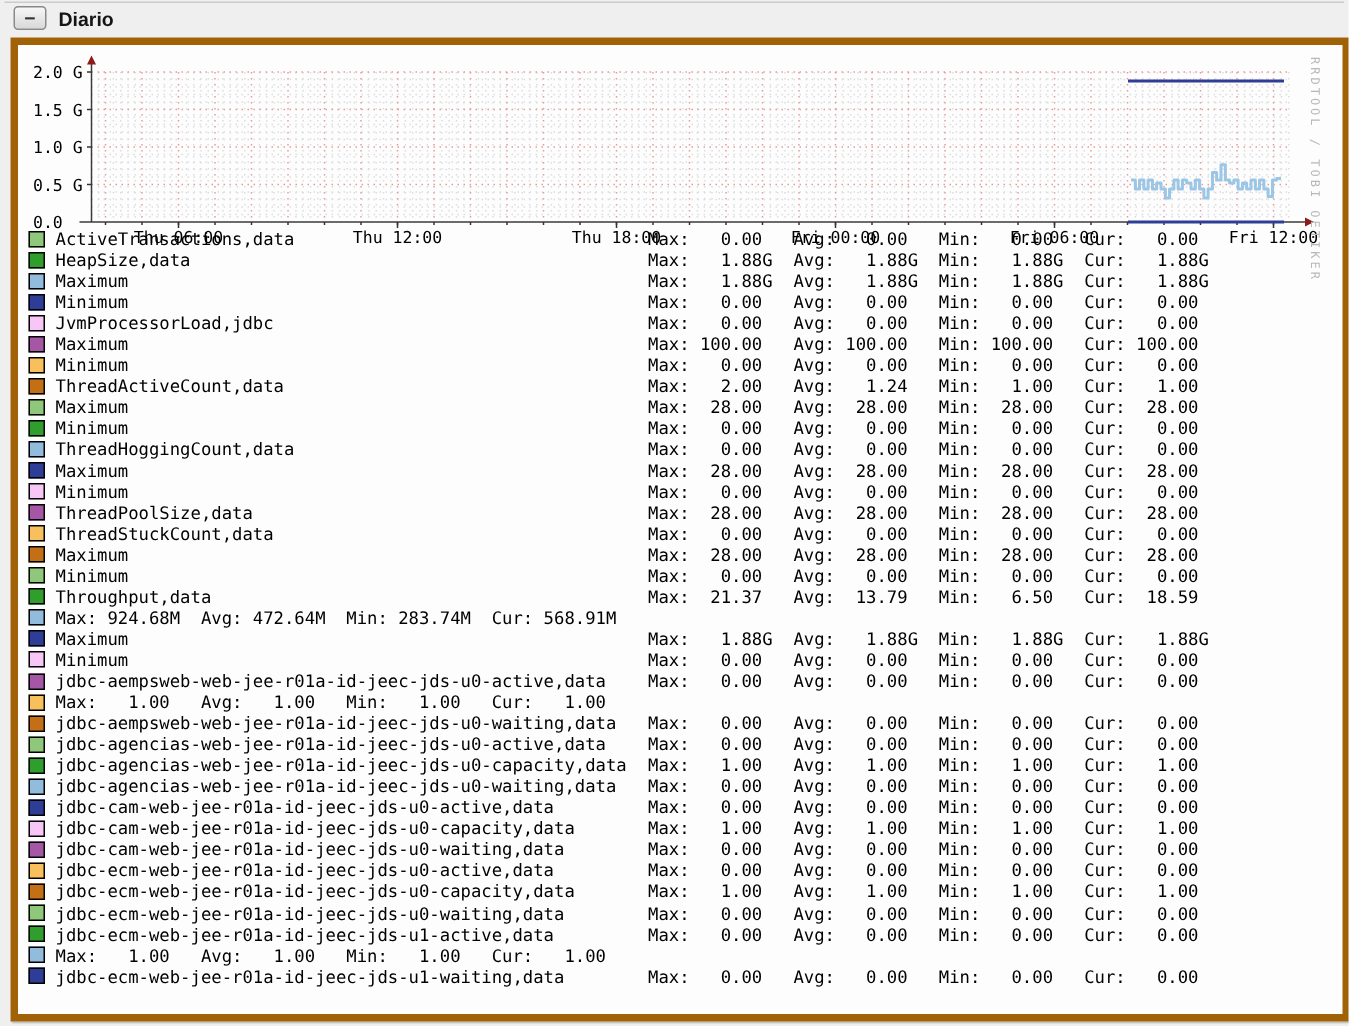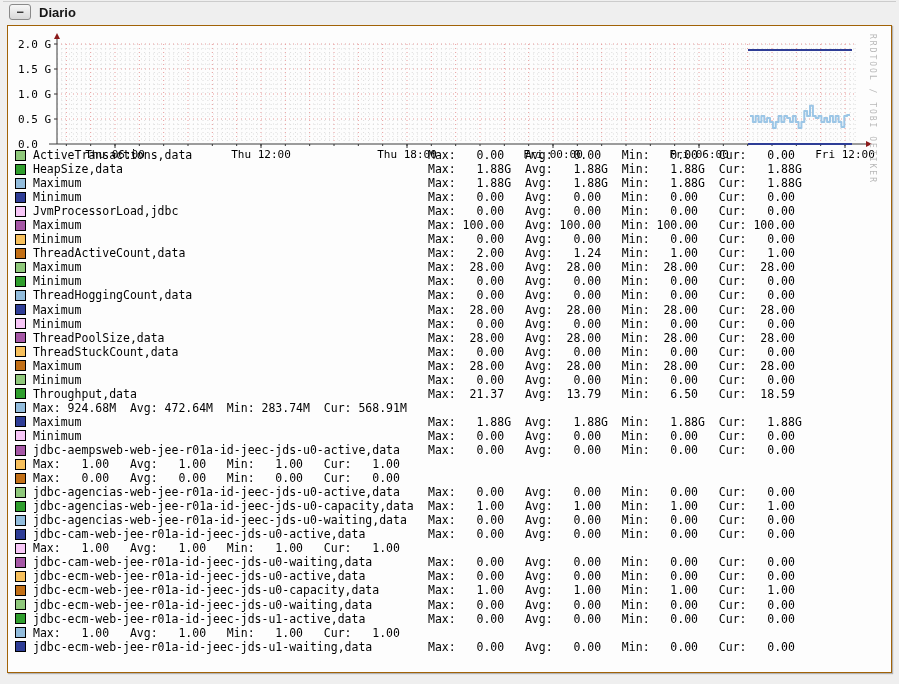--- a/index.html
+++ b/index.html
@@ -5,21 +5,21 @@
   html,body{margin:0;padding:0;}
   body{width:899px;height:684px;background:#efefef;position:relative;overflow:hidden;
        font-family:"Liberation Sans",sans-serif;}
   .top-rule{position:absolute;left:3px;top:1px;width:893px;height:0;border-top:1px solid #cccccc;}
   .hdr{position:absolute;left:9px;top:4px;display:flex;align-items:center;gap:8px;}
   .collapse-btn{width:22px;height:16px;border:1px solid #8a8a8a;border-radius:3px;
        background:linear-gradient(#f7f7f7,#d8d8d8);font:bold 12px/13px "DejaVu Sans Mono",monospace;
        color:#333;text-align:center;padding:0;cursor:pointer;}
   .hdr-title{font:bold 13px "Liberation Sans",sans-serif;color:#151515;}
   .panel{position:absolute;left:7px;top:25px;width:883px;height:646px;background:#fdfdfd;
-       border:1px solid #a16207;box-shadow:1px 1px 1px rgba(0,0,0,.25);}
+       border:5px solid #a16207;box-shadow:1px 1px 1px rgba(0,0,0,.25);}
   .graph{position:absolute;left:2px;top:0px;width:878px;height:138px;}
   #chart-svg{position:absolute;left:0;top:0;}
   .watermark{position:absolute;left:858px;top:8px;height:126px;
        writing-mode:vertical-rl;font:8px "DejaVu Sans Mono",monospace;letter-spacing:2px;
        color:#b8b8b8;white-space:nowrap;}
   .legend{position:absolute;left:0;top:122px;width:881px;}
   .lrow{display:flex;align-items:center;height:14.05px;white-space:pre;
        font:11.5px/14px "DejaVu Sans Mono",monospace;color:#000;}
   .sq{flex:none;width:9px;height:9px;border:1px solid #000;margin-left:7px;margin-right:7px;}
   .lbl{flex:none;width:395px;overflow:hidden;}
@@ -306,26 +306,26 @@
       <div class="lrow"><span class="sq" style="background: rgb(165, 87, 165);"></span><span class="lbl">ThreadPoolSize,data</span><span class="vals">Max:  28.00   Avg:  28.00   Min:  28.00   Cur:  28.00 </span></div>
       <div class="lrow"><span class="sq" style="background: rgb(247, 192, 92);"></span><span class="lbl">ThreadStuckCount,data</span><span class="vals">Max:   0.00   Avg:   0.00   Min:   0.00   Cur:   0.00 </span></div>
       <div class="lrow"><span class="sq" style="background: rgb(194, 111, 22);"></span><span class="lbl">Maximum</span><span class="vals">Max:  28.00   Avg:  28.00   Min:  28.00   Cur:  28.00 </span></div>
       <div class="lrow"><span class="sq" style="background: rgb(143, 200, 123);"></span><span class="lbl">Minimum</span><span class="vals">Max:   0.00   Avg:   0.00   Min:   0.00   Cur:   0.00 </span></div>
       <div class="lrow"><span class="sq" style="background: rgb(47, 158, 45);"></span><span class="lbl">Throughput,data</span><span class="vals">Max:  21.37   Avg:  13.79   Min:   6.50   Cur:  18.59 </span></div>
       <div class="lrow"><span class="sq" style="background: rgb(146, 188, 220);"></span><span class="vals">Max: 924.68M  Avg: 472.64M  Min: 283.74M  Cur: 568.91M</span></div>
       <div class="lrow"><span class="sq" style="background: rgb(46, 61, 150);"></span><span class="lbl">Maximum</span><span class="vals">Max:   1.88G  Avg:   1.88G  Min:   1.88G  Cur:   1.88G</span></div>
       <div class="lrow"><span class="sq" style="background: rgb(247, 198, 247);"></span><span class="lbl">Minimum</span><span class="vals">Max:   0.00   Avg:   0.00   Min:   0.00   Cur:   0.00 </span></div>
       <div class="lrow"><span class="sq" style="background: rgb(165, 87, 165);"></span><span class="lbl">jdbc-aempsweb-web-jee-r01a-id-jeec-jds-u0-active,data</span><span class="vals">Max:   0.00   Avg:   0.00   Min:   0.00   Cur:   0.00 </span></div>
       <div class="lrow"><span class="sq" style="background: rgb(247, 192, 92);"></span><span class="vals">Max:   1.00   Avg:   1.00   Min:   1.00   Cur:   1.00 </span></div>
-      <div class="lrow"><span class="sq" style="background: rgb(194, 111, 22);"></span><span class="vals">Max:   0.00   Avg:   0.00   Min:   0.00   Cur:   0.00 </span></div>
+      <div class="lrow"><span class="sq" style="background: rgb(194, 111, 22);"></span><span class="lbl">jdbc-aempsweb-web-jee-r01a-id-jeec-jds-u0-waiting,data</span><span class="vals">Max:   0.00   Avg:   0.00   Min:   0.00   Cur:   0.00 </span></div>
       <div class="lrow"><span class="sq" style="background: rgb(143, 200, 123);"></span><span class="lbl">jdbc-agencias-web-jee-r01a-id-jeec-jds-u0-active,data</span><span class="vals">Max:   0.00   Avg:   0.00   Min:   0.00   Cur:   0.00 </span></div>
       <div class="lrow"><span class="sq" style="background: rgb(47, 158, 45);"></span><span class="lbl">jdbc-agencias-web-jee-r01a-id-jeec-jds-u0-capacity,data</span><span class="vals">Max:   1.00   Avg:   1.00   Min:   1.00   Cur:   1.00 </span></div>
       <div class="lrow"><span class="sq" style="background: rgb(146, 188, 220);"></span><span class="lbl">jdbc-agencias-web-jee-r01a-id-jeec-jds-u0-waiting,data</span><span class="vals">Max:   0.00   Avg:   0.00   Min:   0.00   Cur:   0.00 </span></div>
       <div class="lrow"><span class="sq" style="background: rgb(46, 61, 150);"></span><span class="lbl">jdbc-cam-web-jee-r01a-id-jeec-jds-u0-active,data</span><span class="vals">Max:   0.00   Avg:   0.00   Min:   0.00   Cur:   0.00 </span></div>
-      <div class="lrow"><span class="sq" style="background: rgb(247, 198, 247);"></span><span class="vals">Max:   1.00   Avg:   1.00   Min:   1.00   Cur:   1.00 </span></div>
+      <div class="lrow"><span class="sq" style="background: rgb(247, 198, 247);"></span><span class="lbl">jdbc-cam-web-jee-r01a-id-jeec-jds-u0-capacity,data</span><span class="vals">Max:   1.00   Avg:   1.00   Min:   1.00   Cur:   1.00 </span></div>
       <div class="lrow"><span class="sq" style="background: rgb(165, 87, 165);"></span><span class="lbl">jdbc-cam-web-jee-r01a-id-jeec-jds-u0-waiting,data</span><span class="vals">Max:   0.00   Avg:   0.00   Min:   0.00   Cur:   0.00 </span></div>
       <div class="lrow"><span class="sq" style="background: rgb(247, 192, 92);"></span><span class="lbl">jdbc-ecm-web-jee-r01a-id-jeec-jds-u0-active,data</span><span class="vals">Max:   0.00   Avg:   0.00   Min:   0.00   Cur:   0.00 </span></div>
       <div class="lrow"><span class="sq" style="background: rgb(194, 111, 22);"></span><span class="lbl">jdbc-ecm-web-jee-r01a-id-jeec-jds-u0-capacity,data</span><span class="vals">Max:   1.00   Avg:   1.00   Min:   1.00   Cur:   1.00 </span></div>
       <div class="lrow"><span class="sq" style="background: rgb(143, 200, 123);"></span><span class="lbl">jdbc-ecm-web-jee-r01a-id-jeec-jds-u0-waiting,data</span><span class="vals">Max:   0.00   Avg:   0.00   Min:   0.00   Cur:   0.00 </span></div>
       <div class="lrow"><span class="sq" style="background: rgb(47, 158, 45);"></span><span class="lbl">jdbc-ecm-web-jee-r01a-id-jeec-jds-u1-active,data</span><span class="vals">Max:   0.00   Avg:   0.00   Min:   0.00   Cur:   0.00 </span></div>
       <div class="lrow"><span class="sq" style="background: rgb(146, 188, 220);"></span><span class="vals">Max:   1.00   Avg:   1.00   Min:   1.00   Cur:   1.00 </span></div>
       <div class="lrow"><span class="sq" style="background: rgb(46, 61, 150);"></span><span class="lbl">jdbc-ecm-web-jee-r01a-id-jeec-jds-u1-waiting,data</span><span class="vals">Max:   0.00   Avg:   0.00   Min:   0.00   Cur:   0.00 </span></div>
     </div>
 </div>
 

